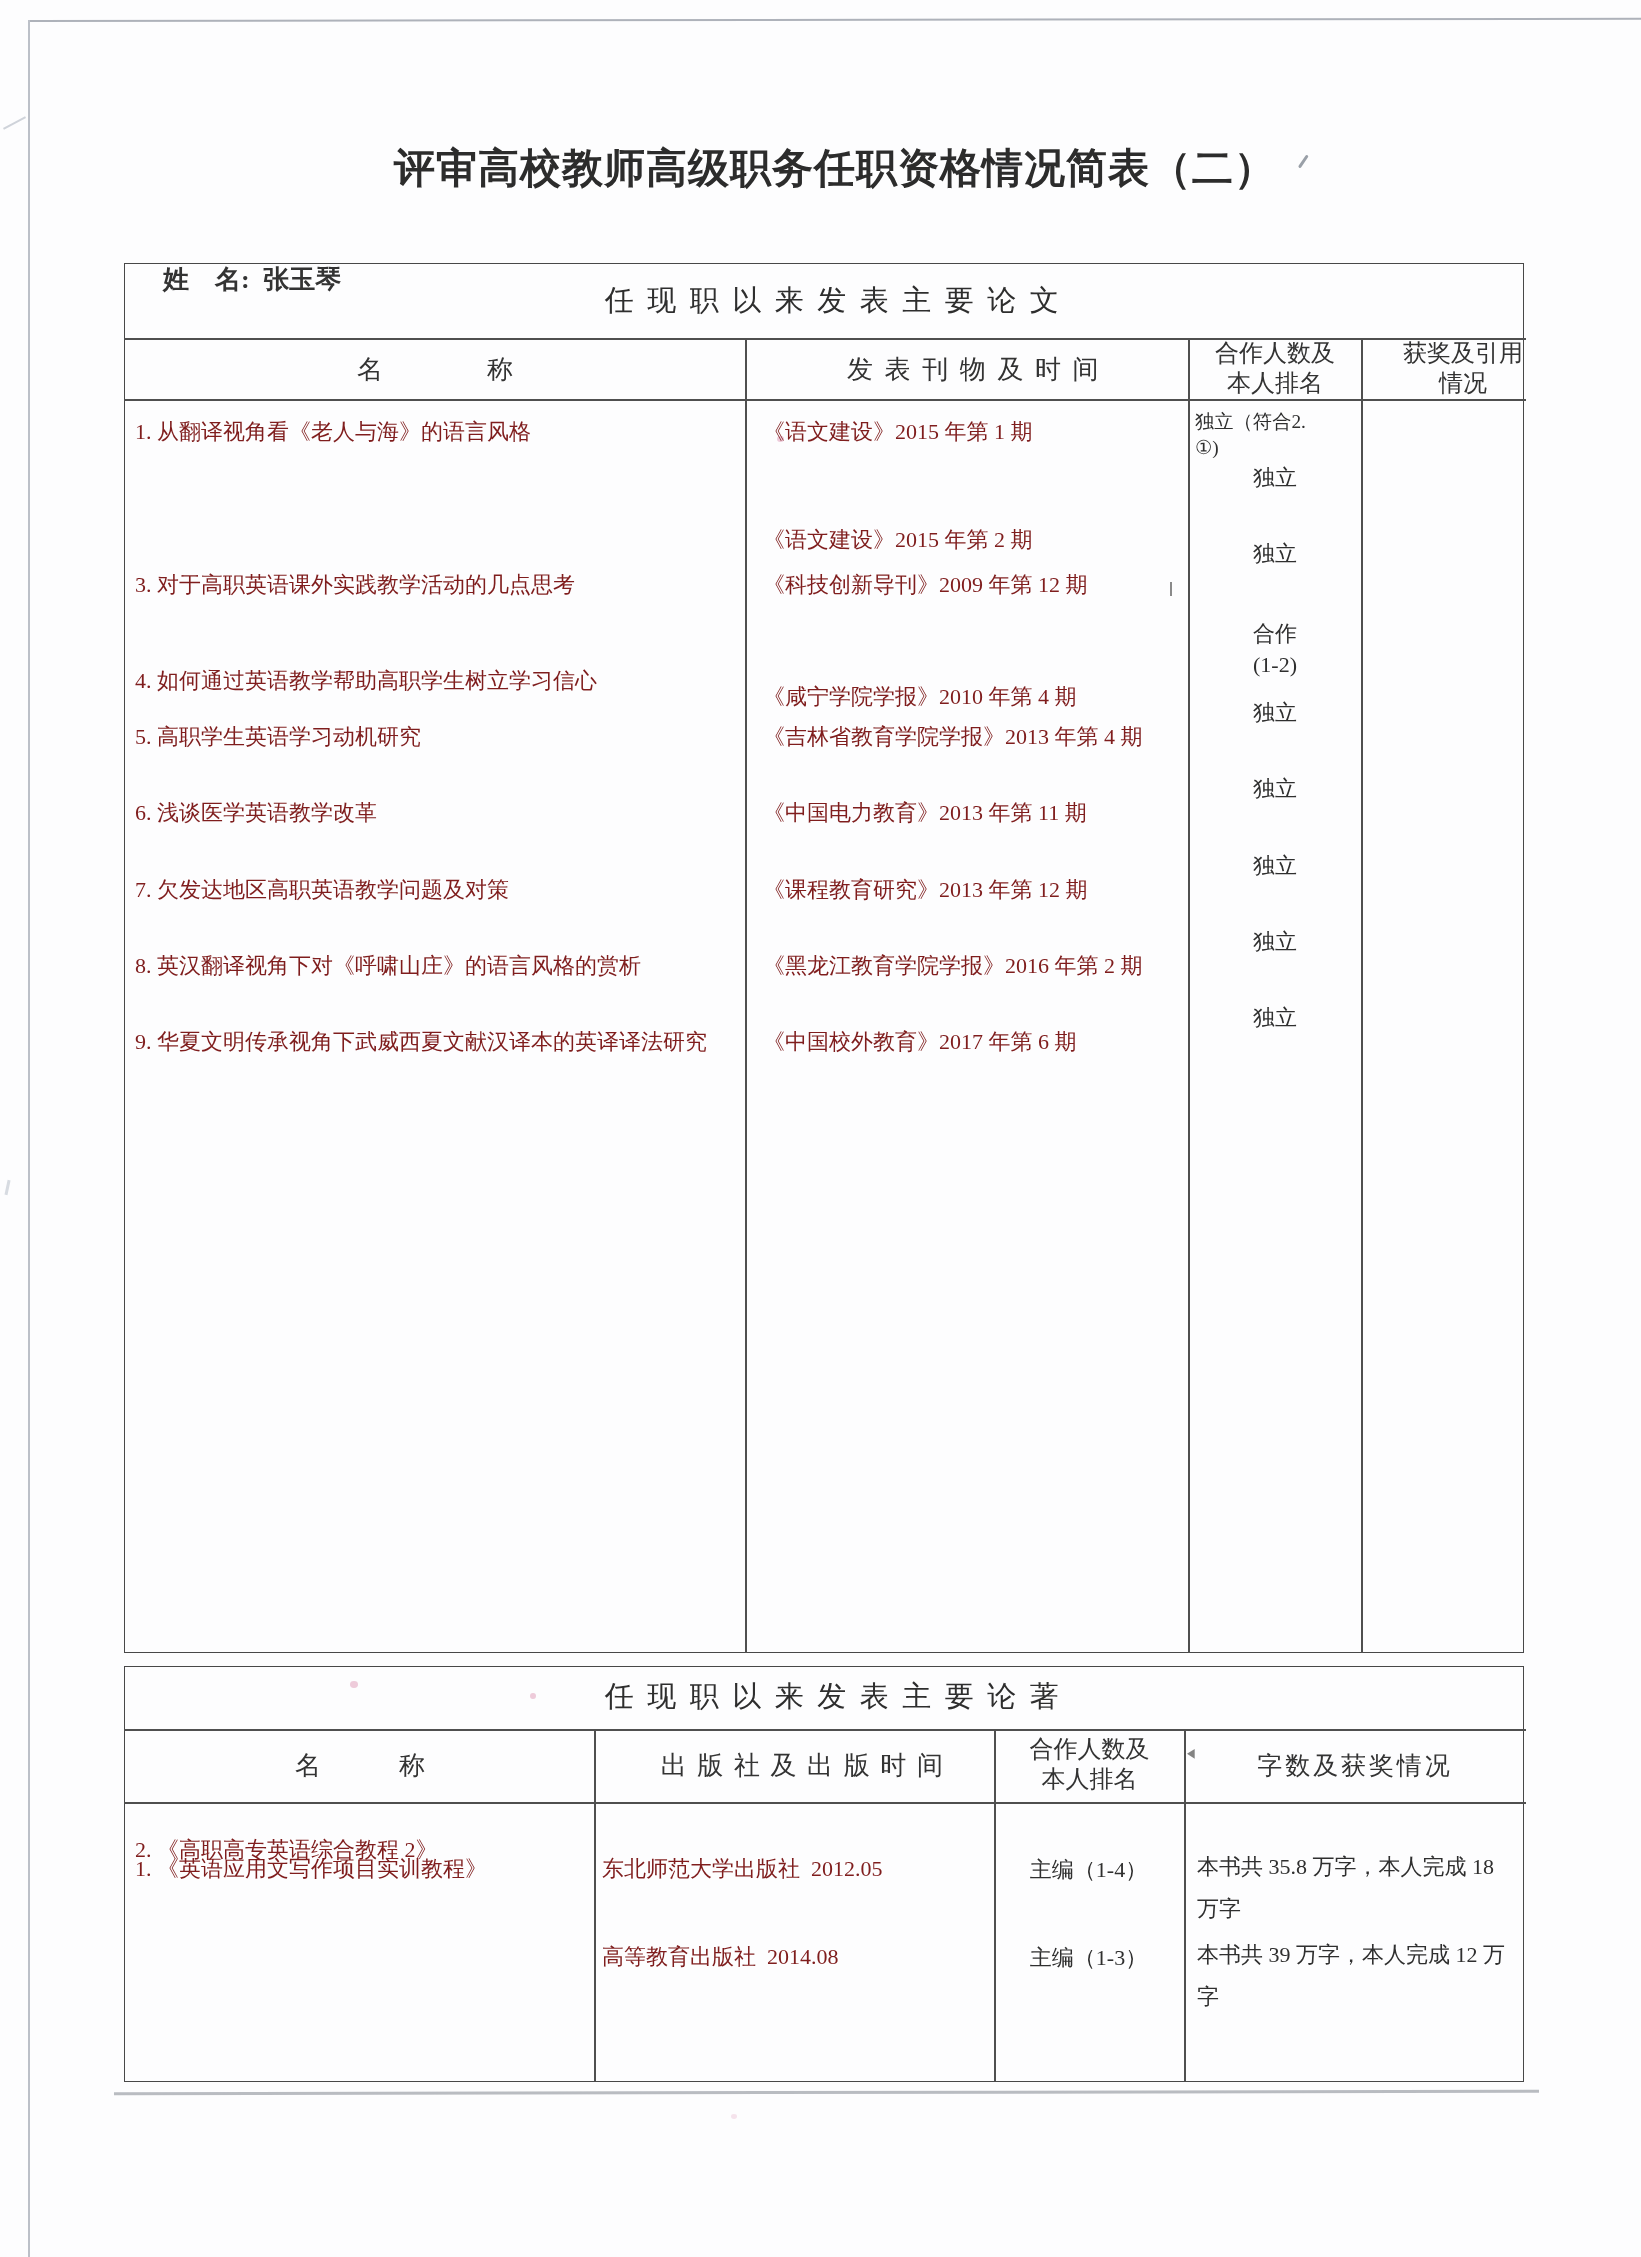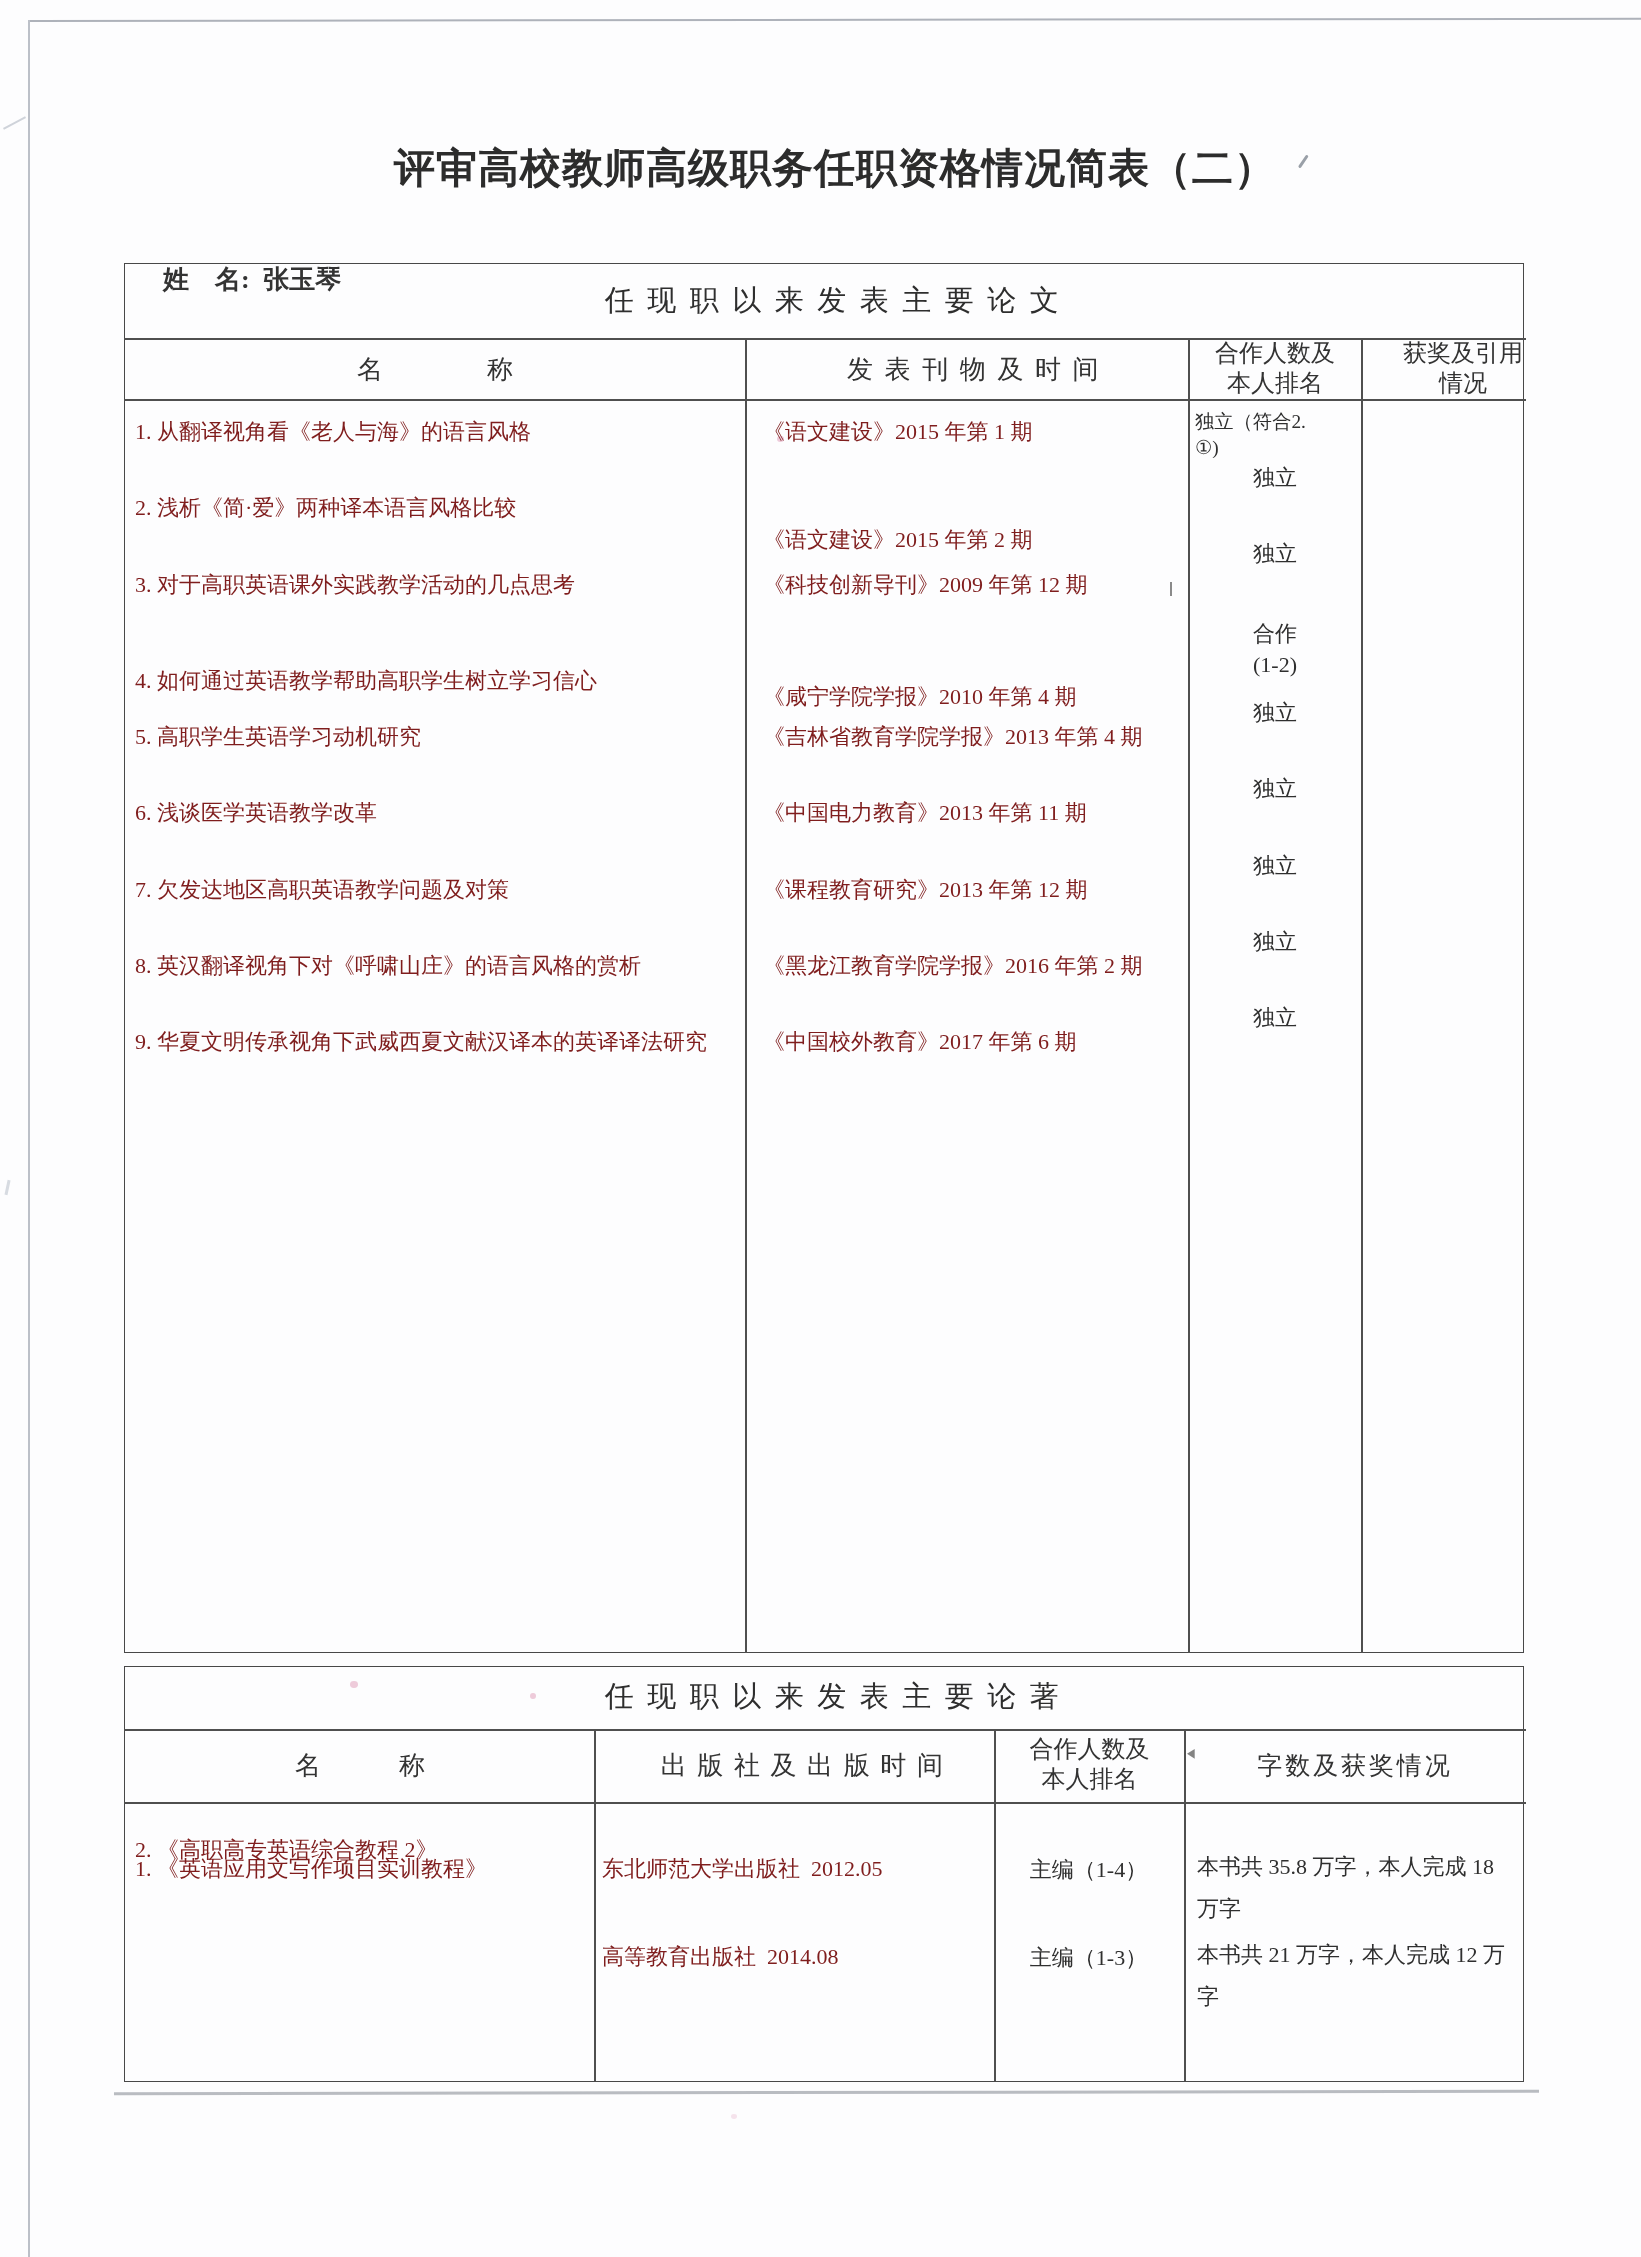--- a/index.html
+++ b/index.html
@@ -69,21 +69,20 @@
 
   <div class="abs flexc hdr" style="left:127px;top:340px;width:616px;height:58px;white-space:pre;">名　　　　称</div>
   <div class="abs flexc hdr" style="left:749px;top:340px;width:436px;height:58px;letter-spacing:11.6px;padding-left:11.6px;">发表刊物及时间</div>
   <div class="abs flexc hdr2 pre" style="left:1190px;top:338px;width:170px;height:60px;">合作人数及
 本人排名</div>
   <div class="abs flexc hdr2 pre" style="left:1363px;top:338px;width:160px;height:60px;padding-left:20px;">获奖及引用
 情况</div>
 
   <div class="abs cell" style="left:135px;top:417px;width:601px;">1. 从翻译视角看《老人与海》的语言风格</div>
   <div class="abs cell" style="left:763px;top:417px;width:415px;">《语文建设》2015 年第 1 期</div>
-  <div class="abs cell" style="left:135px;top:493px;width:601px;">2. 浅析《简·爱》两种译本语言风格比较</div>
   <div class="abs cell" style="left:763px;top:493px;width:415px;margin-top:32px;">《语文建设》2015 年第 2 期</div>
   <div class="abs cell" style="left:135px;top:570px;width:601px;">3. 对于高职英语课外实践教学活动的几点思考</div>
   <div class="abs cell" style="left:763px;top:570px;width:415px;">《科技创新导刊》2009 年第 12 期</div>
   <div class="abs cell" style="left:135px;top:666px;width:601px;">4. 如何通过英语教学帮助高职学生树立学习信心</div>
   <div class="abs cell" style="left:763px;top:646px;width:415px;margin-top:36px;">《咸宁学院学报》2010 年第 4 期</div>
   <div class="abs cell" style="left:135px;top:722px;width:601px;">5. 高职学生英语学习动机研究</div>
   <div class="abs cell" style="left:763px;top:722px;width:415px;">《吉林省教育学院学报》2013 年第 4 期</div>
   <div class="abs cell" style="left:135px;top:798px;width:601px;">6. 浅谈医学英语教学改革</div>
   <div class="abs cell" style="left:763px;top:798px;width:415px;">《中国电力教育》2013 年第 11 期</div>
   <div class="abs cell" style="left:135px;top:875px;width:601px;">7. 欠发达地区高职英语教学问题及对策</div>
@@ -123,17 +122,17 @@
 
   <div class="abs cell" style="left:135px;top:1854px;width:449px;">1. 《英语应用文写作项目实训教程》</div>
   <div class="abs cell" style="left:602px;top:1854px;width:382px;">东北师范大学出版社  2012.05</div>
   <div class="abs coop" style="left:996px;top:1854px;width:185px;">主编（1-4）</div>
   <div class="abs words pre" style="left:1197px;top:1846px;width:321px;">本书共 35.8 万字，本人完成 18
 万字</div>
 
   <div class="abs cell" style="left:135px;top:1835px;width:449px;">2. 《高职高专英语综合教程 2》</div>
   <div class="abs cell" style="left:602px;top:1942px;width:382px;">高等教育出版社  2014.08</div>
   <div class="abs coop" style="left:996px;top:1942px;width:185px;">主编（1-3）</div>
-  <div class="abs words pre" style="left:1197px;top:1934px;width:321px;">本书共 21 万字，本人完成 12 万
+  <div class="abs words pre" style="left:1197px;top:1934px;width:321px;">本书共 39 万字，本人完成 12 万
 字</div>
 
 </div>
 
 
 </body></html>

